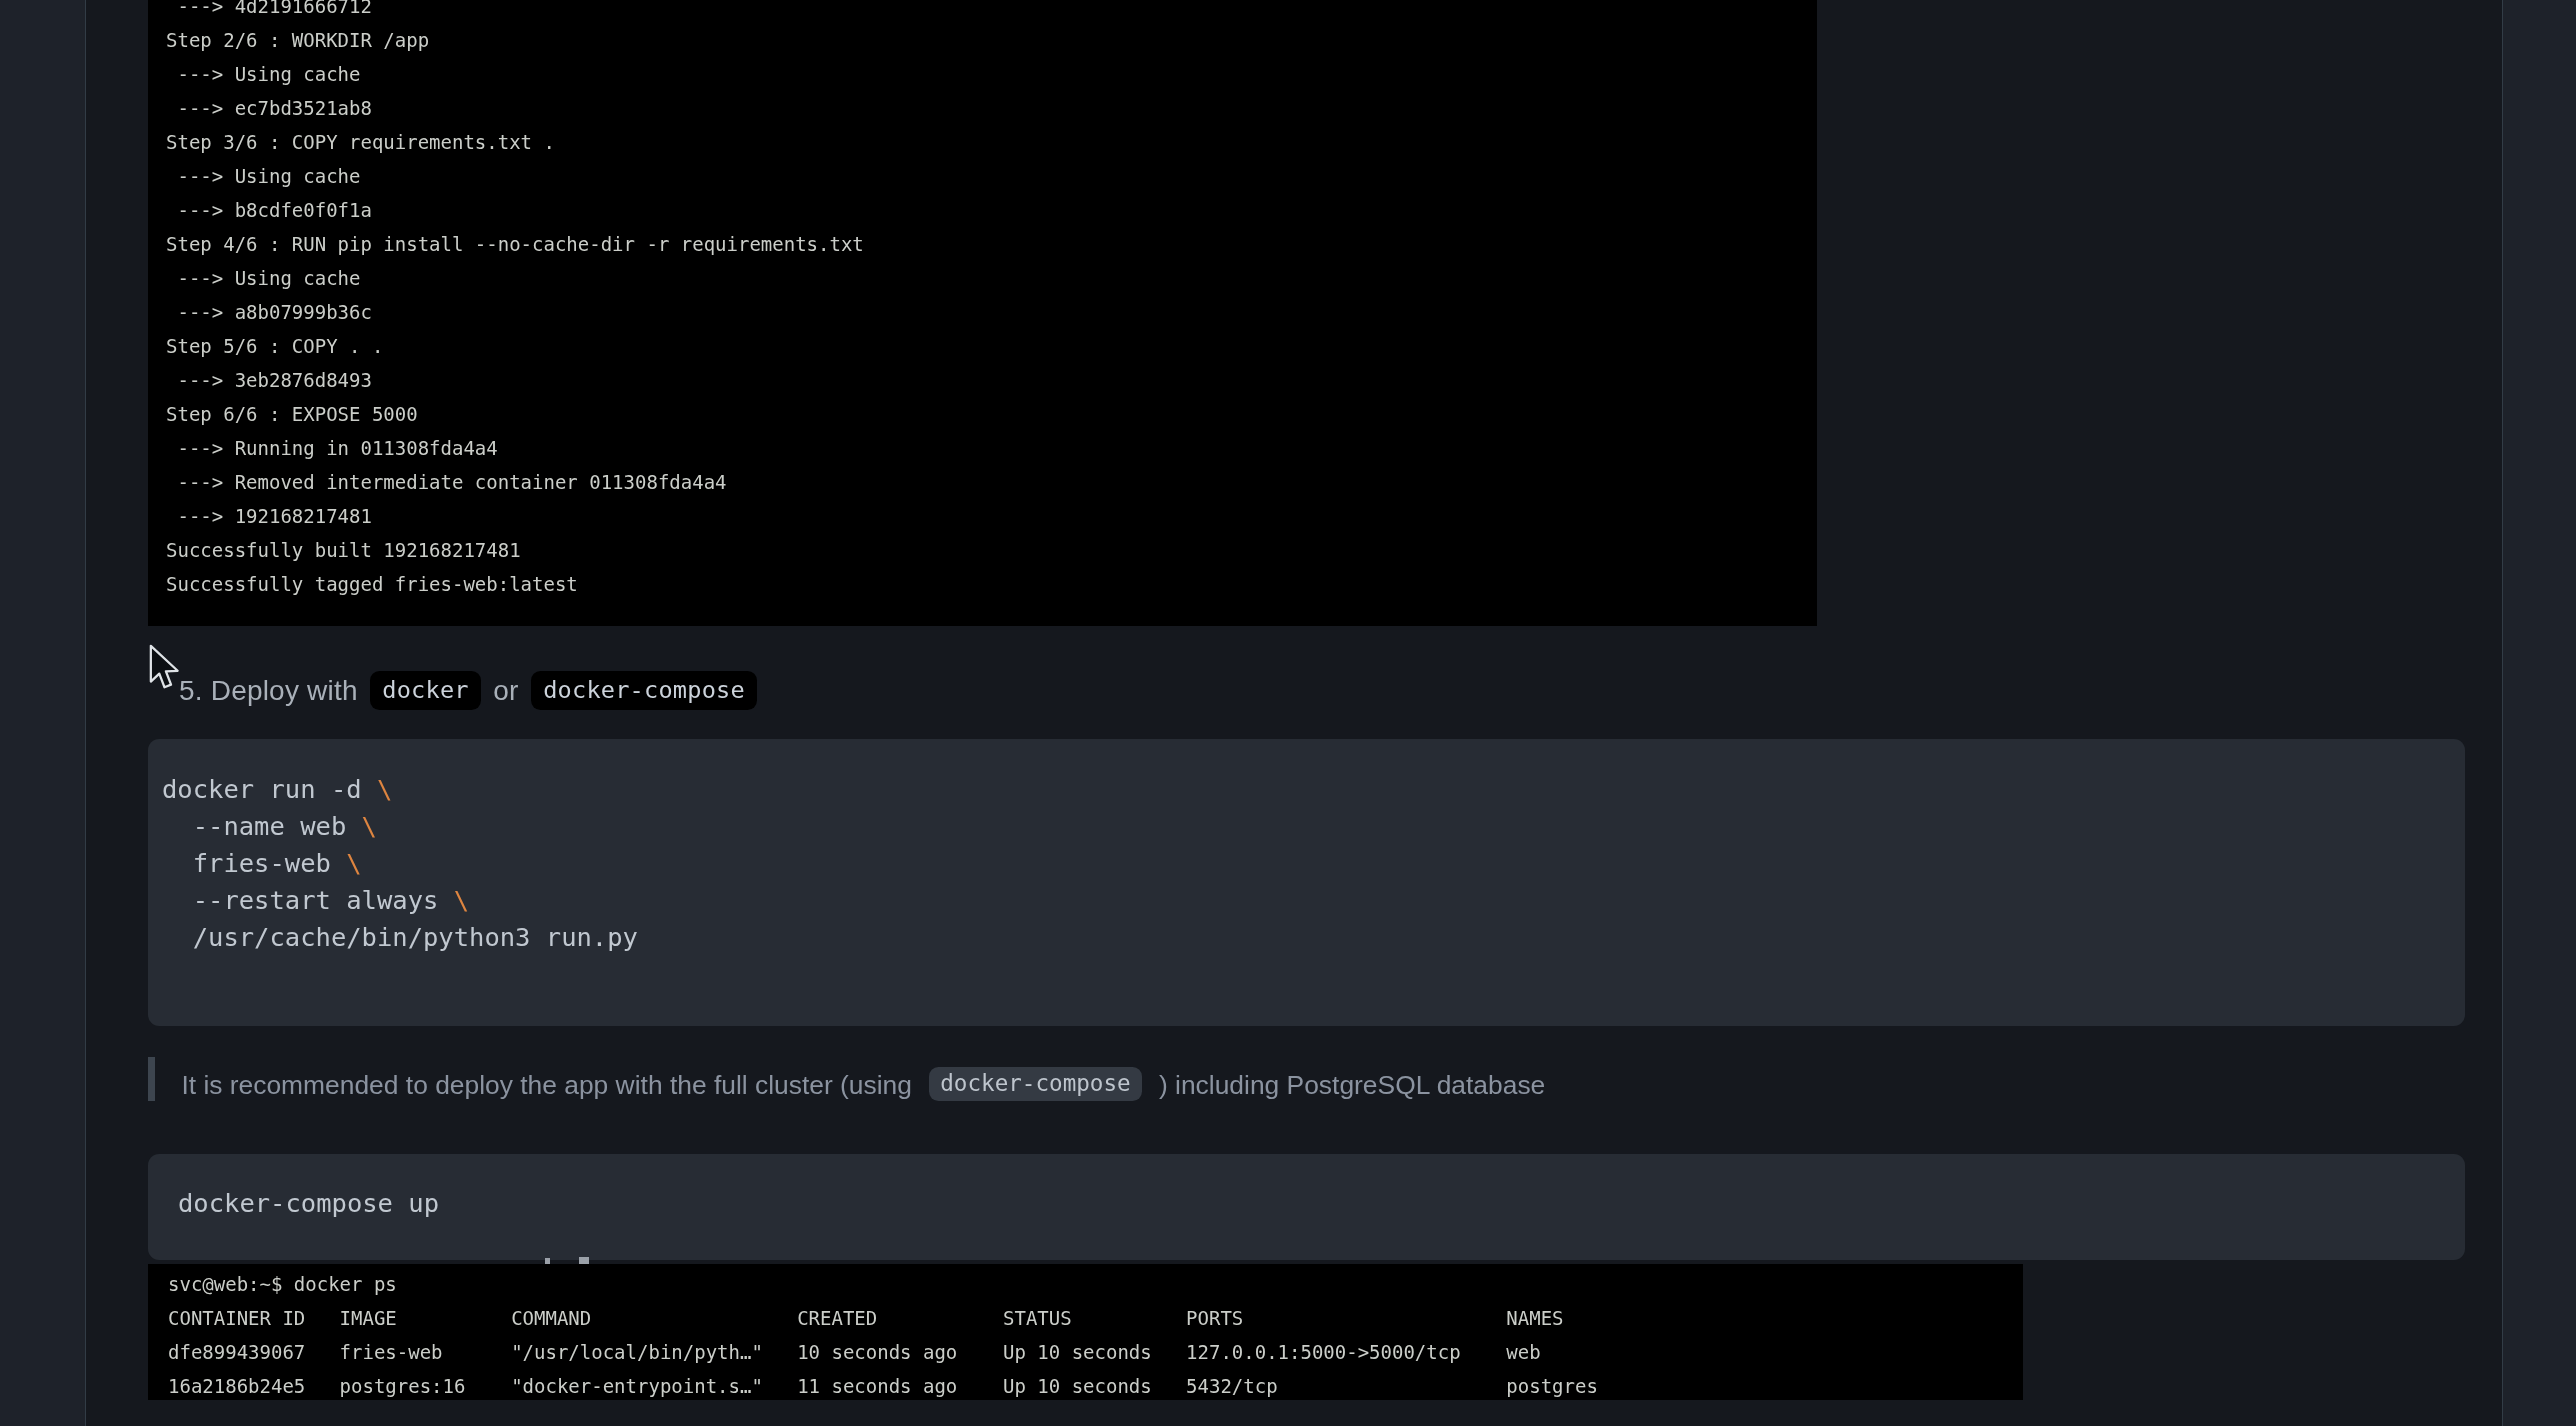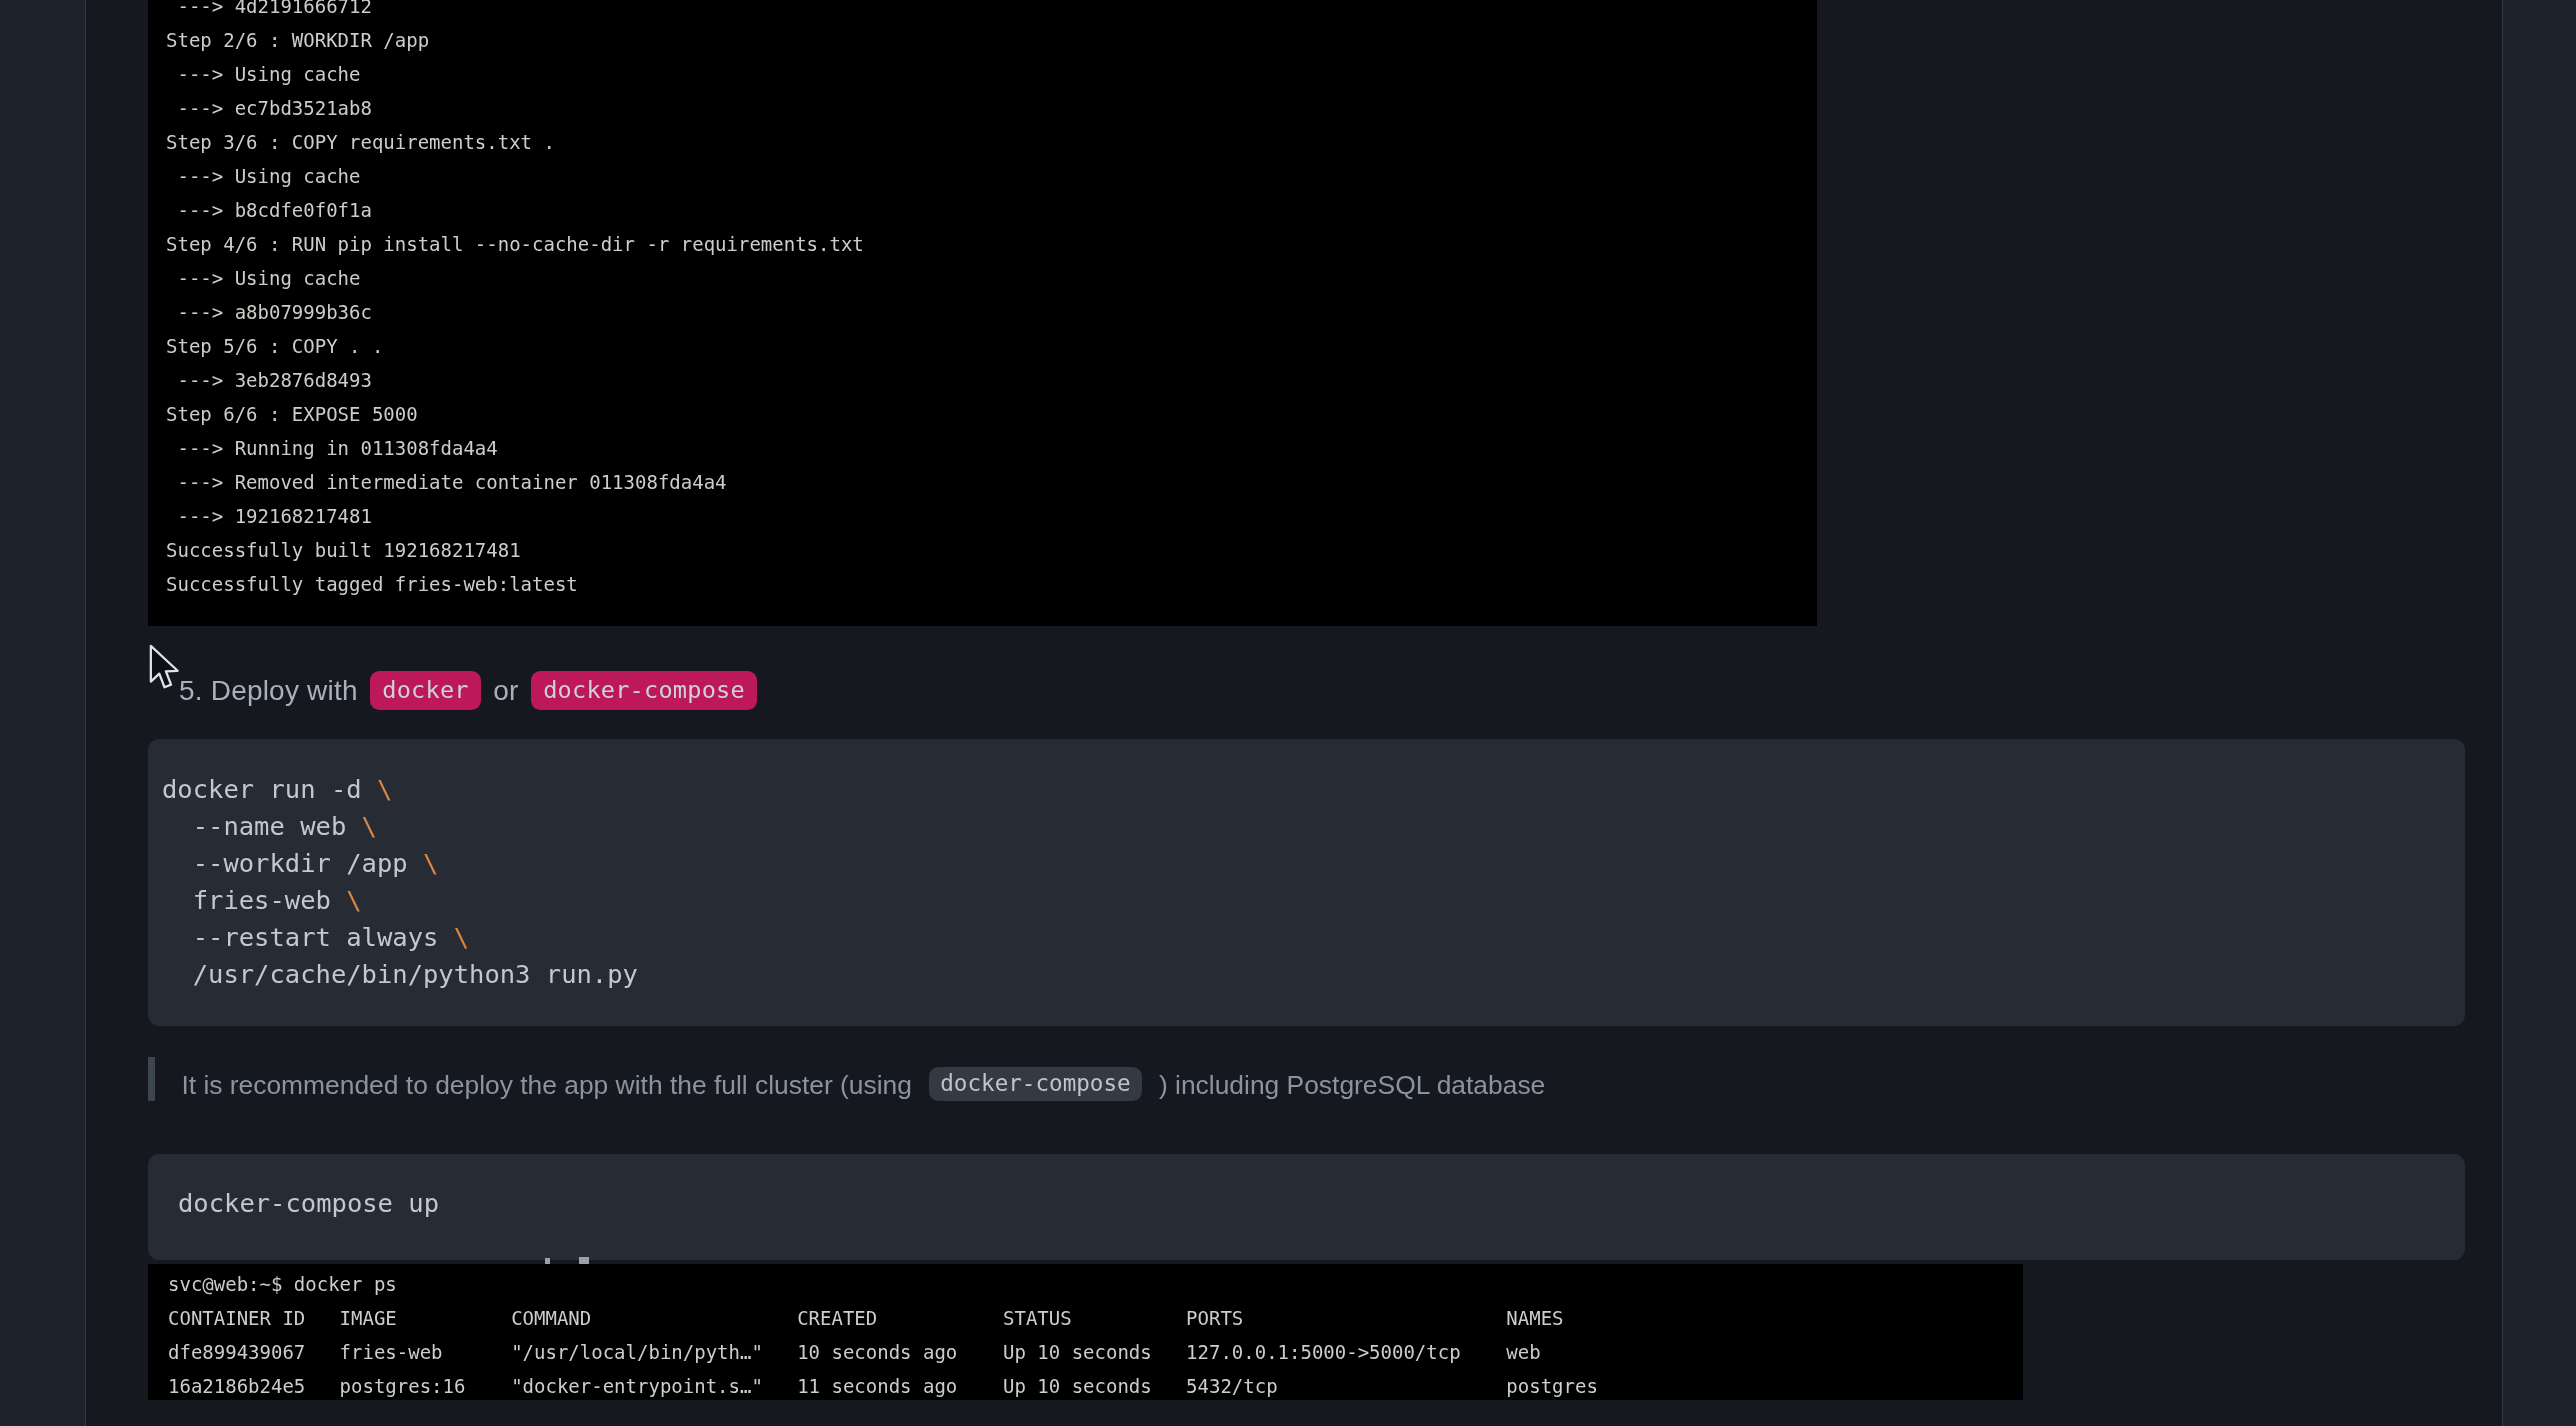--- a/index.html
+++ b/index.html
@@ -37,21 +37,21 @@
   .terminal.t2 pre { line-height: 34px; }
 
   .heading-row {
     position: absolute; left: 179px; top: 666px; height: 49px;
     display: flex; align-items: center; gap: 12.3px;
     color: #a9b0b9; font-size: 28px; font-weight: 500;
     letter-spacing: 0.2px;
   }
   .chip {
     display: inline-block;
-    background: #be185d;
+    background: #000000;
     color: #ccd3db;
     font-family: "DejaVu Sans Mono", monospace;
     font-size: 23.6px;
     font-weight: 400;
     padding: 4.7px 12.3px 5.7px 12.3px;
     border-radius: 9.4px;
     white-space: pre;
   }
 
   .codeblock {
@@ -95,21 +95,21 @@
   </div>
 
   <div class="heading-row">
     <span>5. Deploy with</span>
     <code class="chip">docker</code>
     <span>or</span>
     <code class="chip">docker-compose</code>
   </div>
 
   <div class="codeblock cb1">
-    <pre><div>docker run -d <span class="slash">\</span></div><div>  --name web <span class="slash">\</span></div><div>  --workdir /app <span class="slash">\</span></div><div>  fries-web <span class="slash">\</span></div><div>  --restart always <span class="slash">\</span></div><div>  /usr/cache/bin/python3 run.py</div></pre>
+    <pre><div>docker run -d <span class="slash">\</span></div><div>  --name web <span class="slash">\</span></div><div>  fries-web <span class="slash">\</span></div><div>  --restart always <span class="slash">\</span></div><div>  /usr/cache/bin/python3 run.py</div></pre>
   </div>
 
   <blockquote>
     <span>It is recommended to deploy the app with the full cluster (using</span>
     <code class="chip">docker-compose</code>
     <span>) including PostgreSQL database</span>
   </blockquote>
 
   <div class="codeblock cb2">
     <pre><div>docker-compose up</div></pre>

